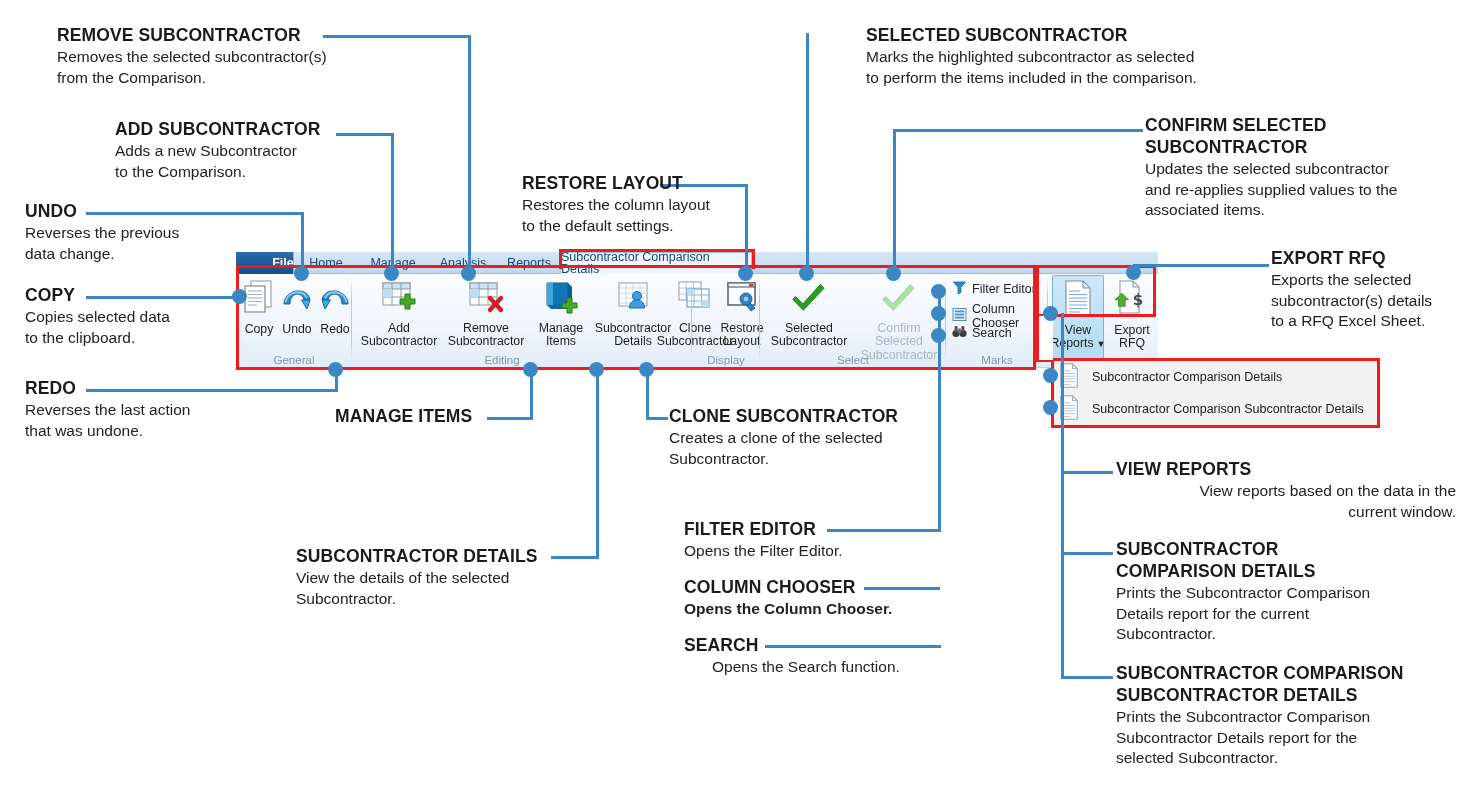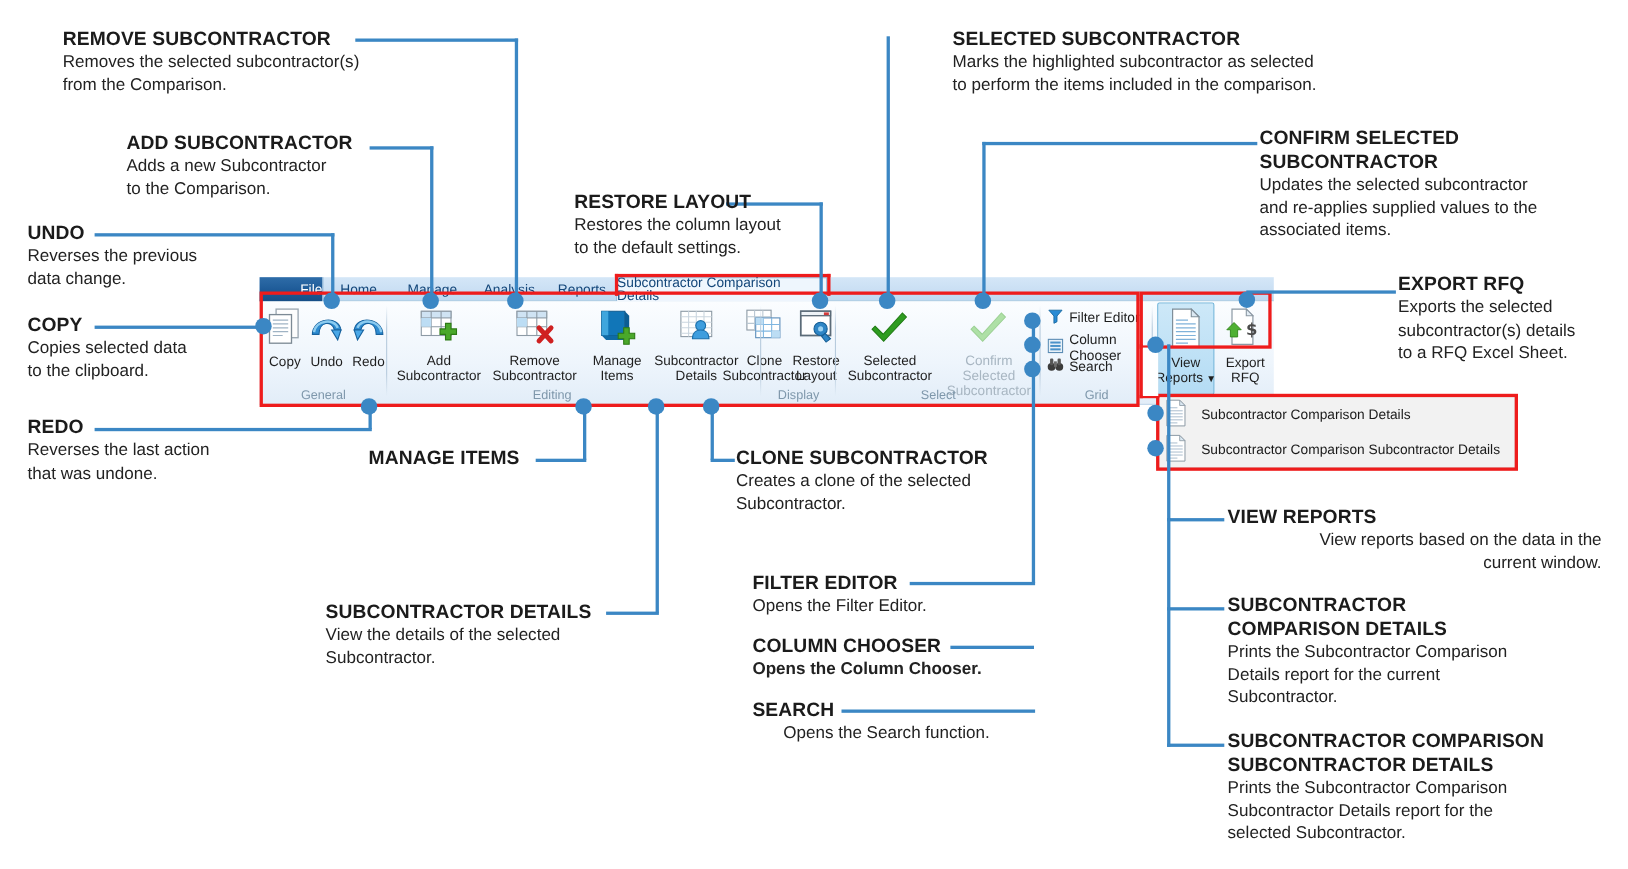--- a/index.html
+++ b/index.html
@@ -55,21 +55,21 @@
     border-bottom:1px solid #9cc0dd;
   }
   .tab {
     position:absolute; top:0; height:22px;
     font-size:12.5px; color:#14477a;
     display:flex; align-items:center; justify-content:center;
     line-height:1;
   }
   .tab.file {
     background: linear-gradient(to bottom,#2e6ca8 0%, #1d5a97 55%, #164e86 100%);
-    color:#ffffff; font-weight:normal;
+    color:#ffffff; font-weight:bold;
     border-right:1px solid #8fb6d6;
     padding-left:37px;
   }
   .tab.active {
     background:#eef6fd;
     border-left:1px solid #9cc0dd;
     border-right:1px solid #9cc0dd;
     border-top:1px solid #9cc0dd;
     border-bottom:1px solid #eef6fd;
     color:#14477a;
@@ -379,21 +379,21 @@
             <svg width="15" height="15" viewBox="0 0 15 15">
               <circle cx="4" cy="9.5" r="3.6" fill="#3b3b3b"></circle>
               <circle cx="11" cy="9.5" r="3.6" fill="#3b3b3b"></circle>
               <rect x="2.6" y="2" width="3" height="6" rx="1" fill="#555"></rect>
               <rect x="9.4" y="2" width="3" height="6" rx="1" fill="#555"></rect>
               <rect x="6.2" y="4.5" width="2.6" height="5" fill="#6b6b6b"></rect>
             </svg>
           </span>
           <span>Search</span>
         </div>
-        <div class="glabel">Grid</div>
+        <div class="glabel">Marks</div>
         <div class="sep"></div>
       </div>
 
       <div class="grp" style="left:812px;width:110px;">
         <div class="bigbtn sel" style="left:4px;width:52px;top:1px;height:84px;">
           <span class="ico">
             <svg width="32" height="38" viewBox="0 0 32 38">
               <path d="M4 2 h17 l7 7 v27 h-24 z" fill="#ffffff" stroke="#7f8e99" stroke-width="1.1"></path>
               <path d="M21 2 l7 7 h-7 z" fill="#dce9f3" stroke="#7f8e99" stroke-width="1"></path>
               <g stroke="#7fb2da" stroke-width="1.1">

